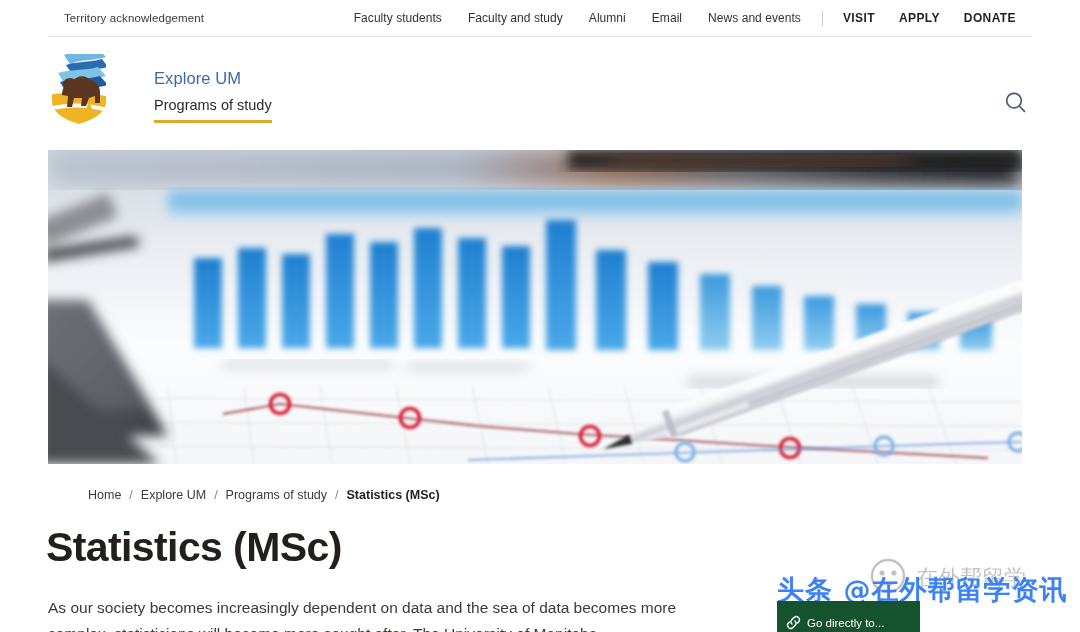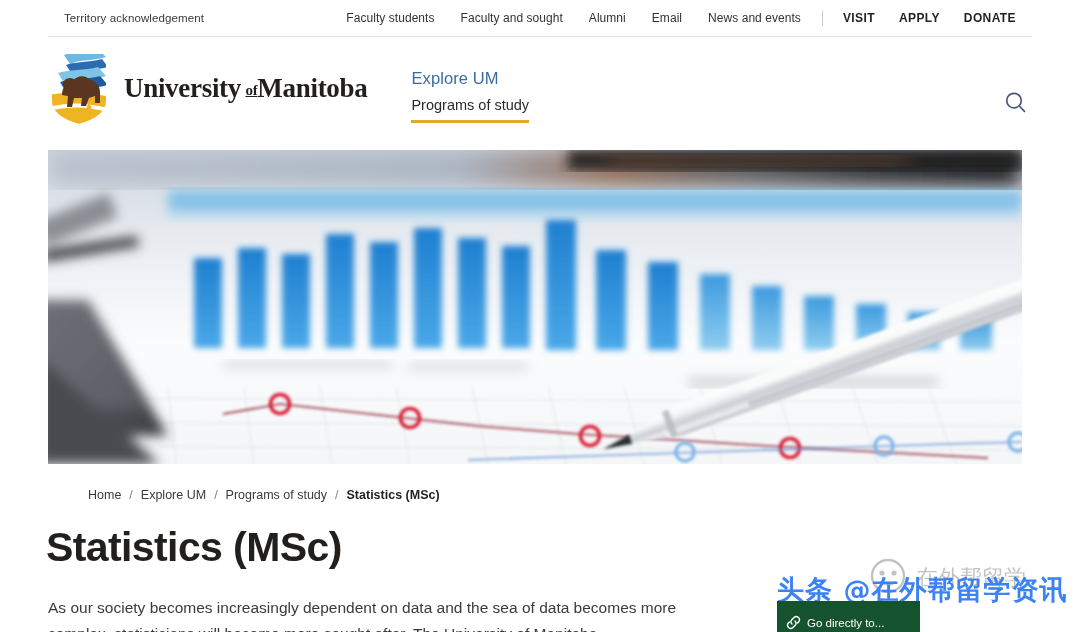--- a/index.html
+++ b/index.html
@@ -152,21 +152,21 @@
     font-size: 11.5px; color: #ffffff; white-space: nowrap;
   }
 </style>
 </head>
 <body>
 
 <div class="utility-bar">
   <span class="utility-left">Territory acknowledgement</span>
   <div class="utility-right">
     <a class="util-link">Faculty students</a>
-    <a class="util-link">Faculty and sought</a>
+    <a class="util-link">Faculty and study</a>
     <a class="util-link">Alumni</a>
     <a class="util-link">Email</a>
     <a class="util-link">News and events</a>
     <span class="util-sep"></span>
     <a class="util-strong">VISIT</a>
     <a class="util-strong">APPLY</a>
     <a class="util-strong last">DONATE</a>
   </div>
 </div>
 <div class="hdr-divider"></div>
@@ -195,24 +195,20 @@
 
           <path d="M14 44 C14 37 18 31 25 30 C29 24 38 24 42 29 C48 30 52 35 52 41
                    L52 52 L47 52 L47 45 L41 47 L38 55 L33 55 L34 47 L26 47 L24 56 L19 56 L20 45 Z" fill="#5a3520"></path>
           <ellipse cx="22" cy="33" rx="7" ry="6" fill="#5a3520"></ellipse>
 
           <path d="M41 52 C44 55 45 61 41 66 C37 61 38 55 41 52 Z" fill="#f0b323"></path>
           <rect x="39.5" y="62" width="3" height="9" rx="1.4" fill="#f0b323"></rect>
         </g>
         <path d="M3 2 H59 V50 Q59 66 31 74 Q3 66 3 50 Z" fill="none" stroke="#ffffff" stroke-width="2"></path>
       </svg>
-    </span>
-    <span class="brand-word">
-      <span class="l1">University</span>
-      <span class="l2"><span class="of">of</span><span>Manitoba</span></span>
     </span>
   </a>
 
   <div class="mainnav">
     <a class="explore-um">Explore UM</a>
     <div class="nav-row">
       <a class="nav-item active">Programs of study</a>
     </div>
   </div>
 

